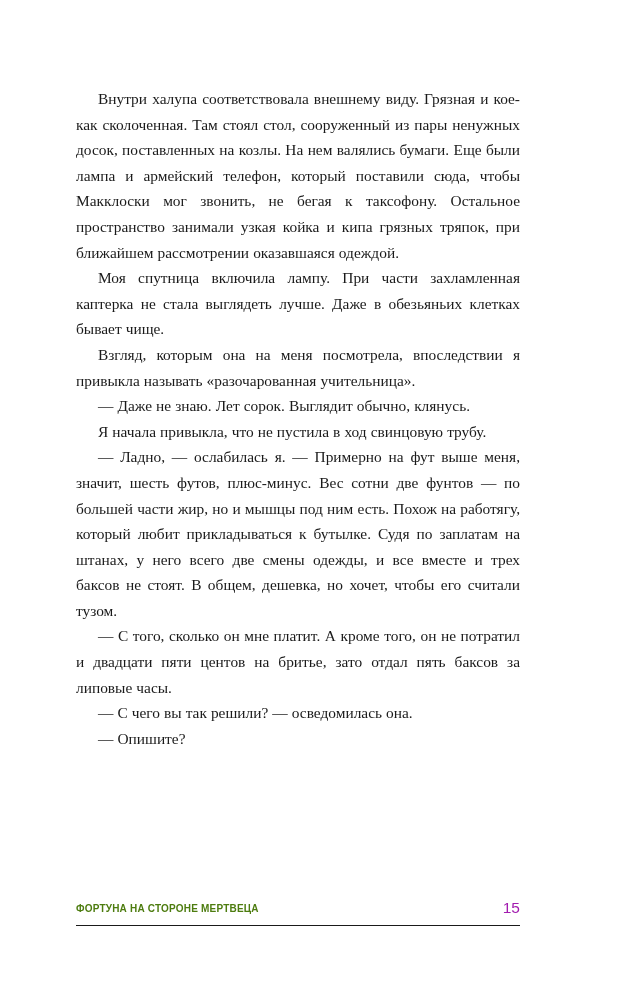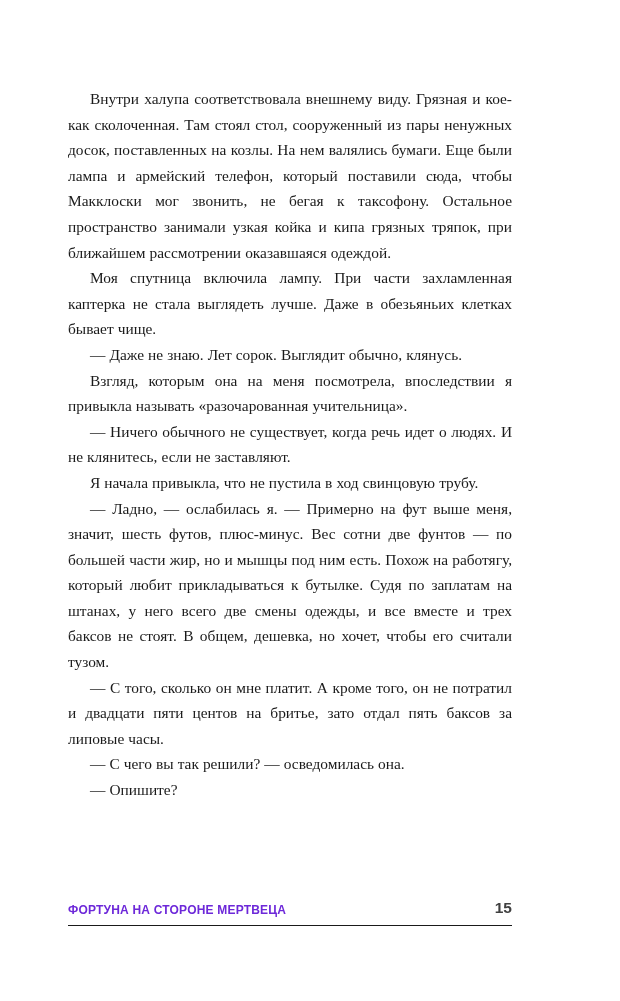--- a/index.html
+++ b/index.html
@@ -10,21 +10,21 @@
   body {
     width: 620px;
     height: 1001px;
     font-family: "Liberation Serif", serif;
     color: #1a1a1a;
     position: relative;
     overflow: hidden;
   }
   .page {
     position: absolute;
-    left: 0;
+    left: 8px;
     top: 0;
     width: 592px;
     height: 1001px;
     background: #ffffff;
   }
   .text-block {
     position: absolute;
     left: 68px;
     top: 86px;
     width: 444px;
@@ -45,54 +45,53 @@
     top: 903px;
     width: 444px;
     height: 36px;
   }
   .footer-title {
     position: absolute;
     left: 0;
     top: 0;
     font-family: "Liberation Sans", sans-serif;
     font-weight: bold;
-    font-size: 12px;
+    font-size: 10px;
     letter-spacing: 0.2px;
-    color: #6d28d9;
+    color: #4d7c0f;
     white-space: nowrap;
   }
   .footer-rule {
     position: absolute;
     left: 0;
     top: 22px;
     width: 444px;
     height: 0;
     border-top: 1.6px solid #1a1a1a;
   }
   .page-number {
     position: absolute;
     right: 0;
     top: -4px;
     font-family: "Liberation Sans", sans-serif;
-    font-weight: bold;
+    font-weight: normal;
     font-size: 15.5px;
-    color: #404040;
+    color: #a21caf;
   }
 </style>
 </head>
 <body>
 
 <div class="page">
 
   <div class="text-block">
     <p class="para">Внутри халупа соответствовала внешнему виду. Грязная и кое-как сколоченная. Там стоял стол, сооруженный из пары ненужных досок, поставленных на козлы. На нем валялись бумаги. Еще были лампа и армейский телефон, который поставили сюда, чтобы Макклоски мог звонить, не бегая к таксофону. Остальное пространство занимали узкая койка и кипа грязных тряпок, при ближайшем рассмотрении оказавшаяся одеждой.</p>
     <p class="para">Моя спутница включила лампу. При части захламленная каптерка не стала выглядеть лучше. Даже в обезьяньих клетках бывает чище.</p>
+    <p class="para">Взгляд, которым она на меня посмотрела, впоследствии я привыкла называть «разочарованная учительница».</p>
     <p class="para">— Даже не знаю. Лет сорок. Выглядит обычно, клянусь.</p>
-    <p class="para">Взгляд, которым она на меня посмотрела, впоследствии я привыкла называть «разочарованная учительница».</p>
-    <p class="para">— Ничего обычного не существует, когда речь идет о людях. И не клянитесь, если не заставляют.</p>
     <p class="para">Я начала привыкла, что не пустила в ход свинцовую трубу.</p>
     <p class="para">— Ладно, — ослабилась я. — Примерно на фут выше меня, значит, шесть футов, плюс-минус. Вес сотни две фунтов — по большей части жир, но и мышцы под ним есть. Похож на работягу, который любит прикладываться к бутылке. Судя по заплатам на штанах, у него всего две смены одежды, и все вместе и трех баксов не стоят. В общем, дешевка, но хочет, чтобы его считали тузом.</p>
     <p class="para">— С того, сколько он мне платит. А кроме того, он не потратил и двадцати пяти центов на бритье, зато отдал пять баксов за липовые часы.</p>
     <p class="para">— С чего вы так решили? — осведомилась она.</p>
     <p class="para">— Опишите?</p>
   </div>
 
   <div class="footer">
     <div class="footer-title">ФОРТУНА НА СТОРОНЕ МЕРТВЕЦА</div>
     <div class="footer-rule"></div>

